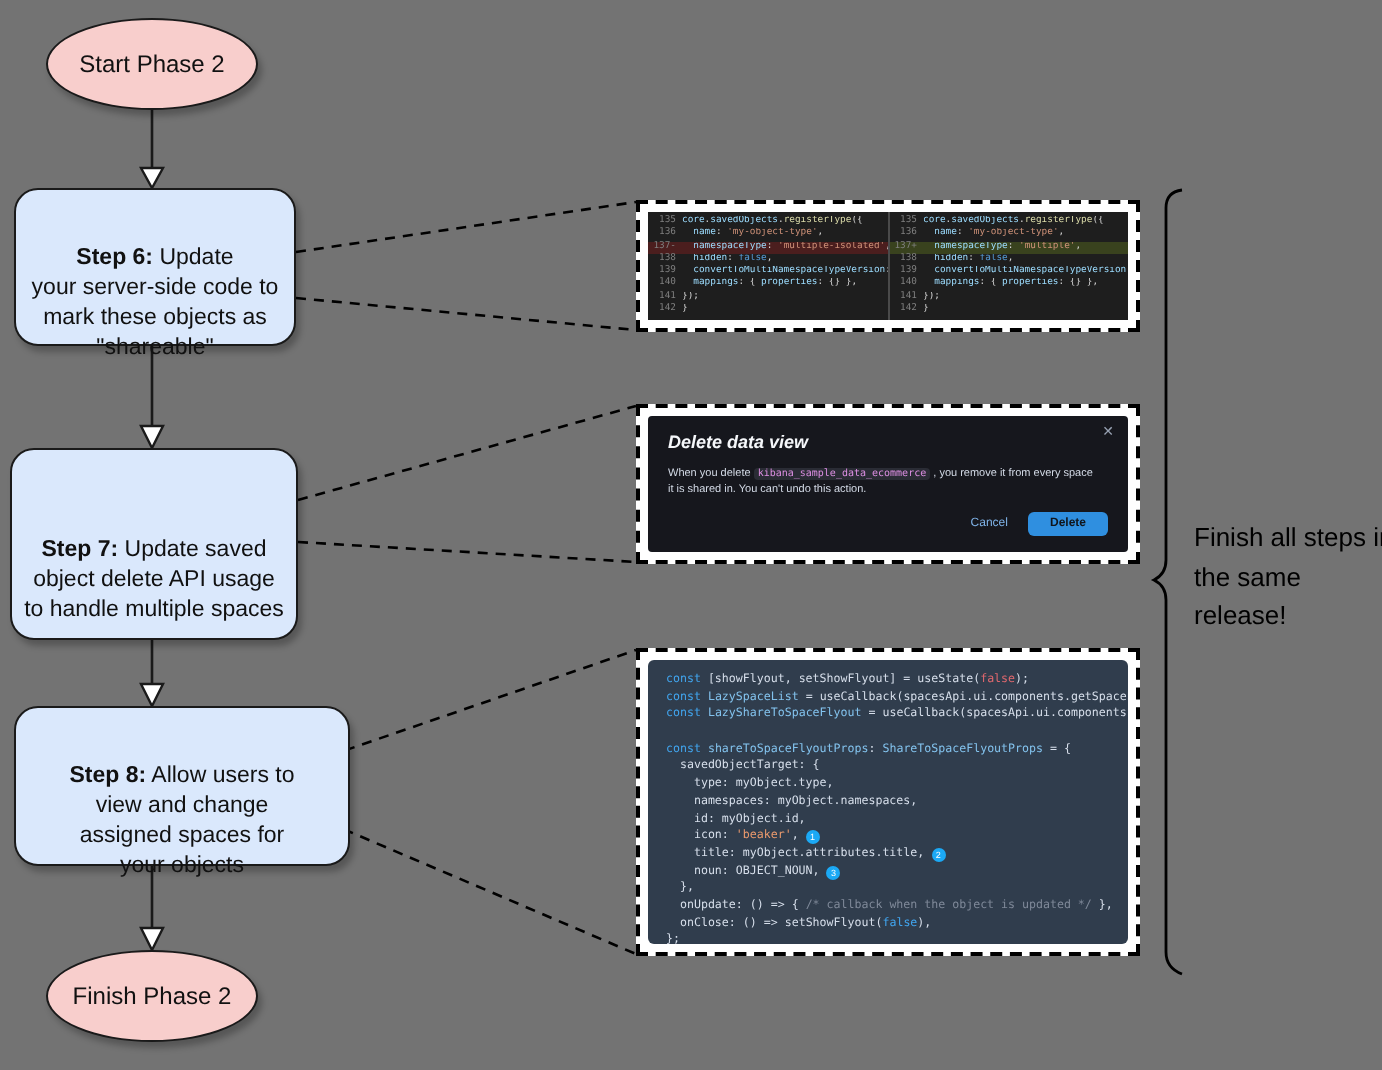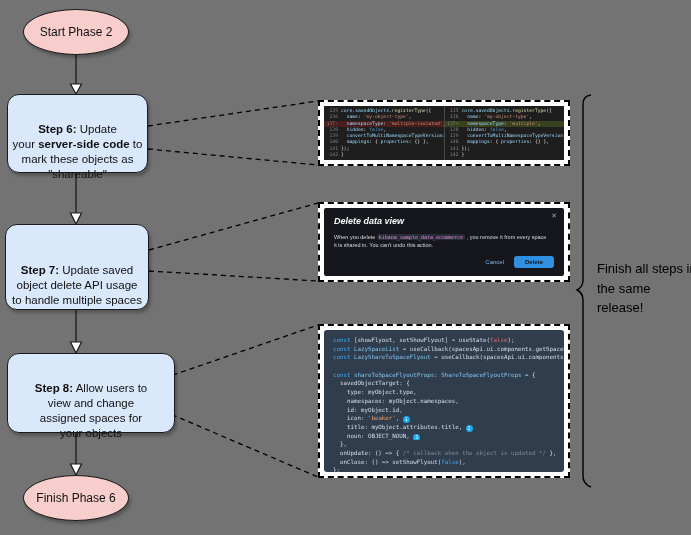--- a/index.html
+++ b/index.html
@@ -11,21 +11,21 @@
   .terminal{position:absolute;z-index:2;background:#f8cecc;border:1.6px solid #1a1a1a;
             border-radius:50%;display:flex;align-items:center;justify-content:center;
             font-size:12px;color:#111;box-shadow:2px 3px 3px rgba(0,0,0,.25);}
   .step{position:absolute;z-index:2;background:#dae8fc;border:1.6px solid #1a1a1a;
         border-radius:12px;display:flex;align-items:center;justify-content:center;
         text-align:center;font-size:11.5px;line-height:15px;color:#111;
         box-shadow:2px 3px 3px rgba(0,0,0,.25);padding:0 2px;box-sizing:border-box;}
   .step .seg-wrap{white-space:pre-wrap;margin-top:36px;}
   #start-node{left:23px;top:9px;width:104px;height:44px;}
   #step6-node{left:7px;top:94px;width:141px;height:79px;}
-  #step7-node{left:5px;top:224px;width:144px;height:86px;}
+  #step7-node{left:5px;top:224px;width:144px;height:96px;}
   #step8-node{left:7px;top:353px;width:168px;height:80px;}
   #finish-node{left:23px;top:475px;width:104px;height:44px;}
 
   
   .panel{position:absolute;z-index:2;border:2px dashed #000;box-sizing:border-box;background:#fff;}
   #panel-diff{left:318px;top:100px;width:252px;height:66px;}
   #panel-modal{left:318px;top:202px;width:252px;height:80px;}
   #panel-code{left:318px;top:324px;width:252px;height:154px;}
 
   
@@ -104,40 +104,40 @@
 
     <path d="M 591 95 Q 583 96 583 104 L 583 280 Q 583 287 577 290 Q 583 293 583 300 L 583 476 Q 583 484 591 487" stroke="#000" stroke-width="1.4" fill="none"></path>
   </svg>
 
   <div class="terminal" id="start-node">
     <span>Start Phase 2</span>
   </div>
 
   <div class="step" id="step6-node">
     <span class="seg-wrap"><span style="font-weight: bold;">Step 6:</span><span> Update
-your </span><span style="font-weight: bold;">server-side code</span><span> to
+your </span><span style="font-weight: normal;">server-side code</span><span> to
 mark these objects as
 "shareable"</span></span>
   </div>
 
   <div class="step" id="step7-node">
     <span class="seg-wrap"><span style="font-weight: bold;">Step 7:</span><span> Update saved
 object delete API usage
 to handle multiple spaces</span></span>
   </div>
 
   <div class="step" id="step8-node">
     <span class="seg-wrap"><span style="font-weight: bold;">Step 8:</span><span> Allow users to
 view and change
 assigned spaces for
 your objects</span></span>
   </div>
 
   <div class="terminal" id="finish-node">
-    <span>Finish Phase 6</span>
+    <span>Finish Phase 2</span>
   </div>
 
   <div class="panel" id="panel-diff">
     <div class="diff">
       <div class="diff-half left">
           <div class="code-line"><span class="ln">135</span><span class="code-text"><span class="tk-id">core</span><span class="tk-pn">.</span><span class="tk-id">savedObjects</span><span class="tk-pn">.</span><span class="tk-fn">registerType</span><span class="tk-pn">({</span></span></div>
           <div class="code-line"><span class="ln">136</span><span class="code-text"><span class="tk-pn">  </span><span class="tk-id">name</span><span class="tk-pn">: </span><span class="tk-str">'my-object-type'</span><span class="tk-pn">,</span></span></div>
           <div class="code-line del"><span class="ln">137-</span><span class="code-text"><span class="tk-pn">  </span><span class="tk-id">namespaceType</span><span class="tk-pn">: </span><span class="tk-str">'multiple-isolated'</span><span class="tk-pn">,</span></span></div>
           <div class="code-line"><span class="ln">138</span><span class="code-text"><span class="tk-pn">  </span><span class="tk-id">hidden</span><span class="tk-pn">: </span><span class="tk-kw">false</span><span class="tk-pn">,</span></span></div>
           <div class="code-line"><span class="ln">139</span><span class="code-text"><span class="tk-pn">  </span><span class="tk-id">convertToMultiNamespaceTypeVersion</span><span class="tk-pn">: </span></span></div>

